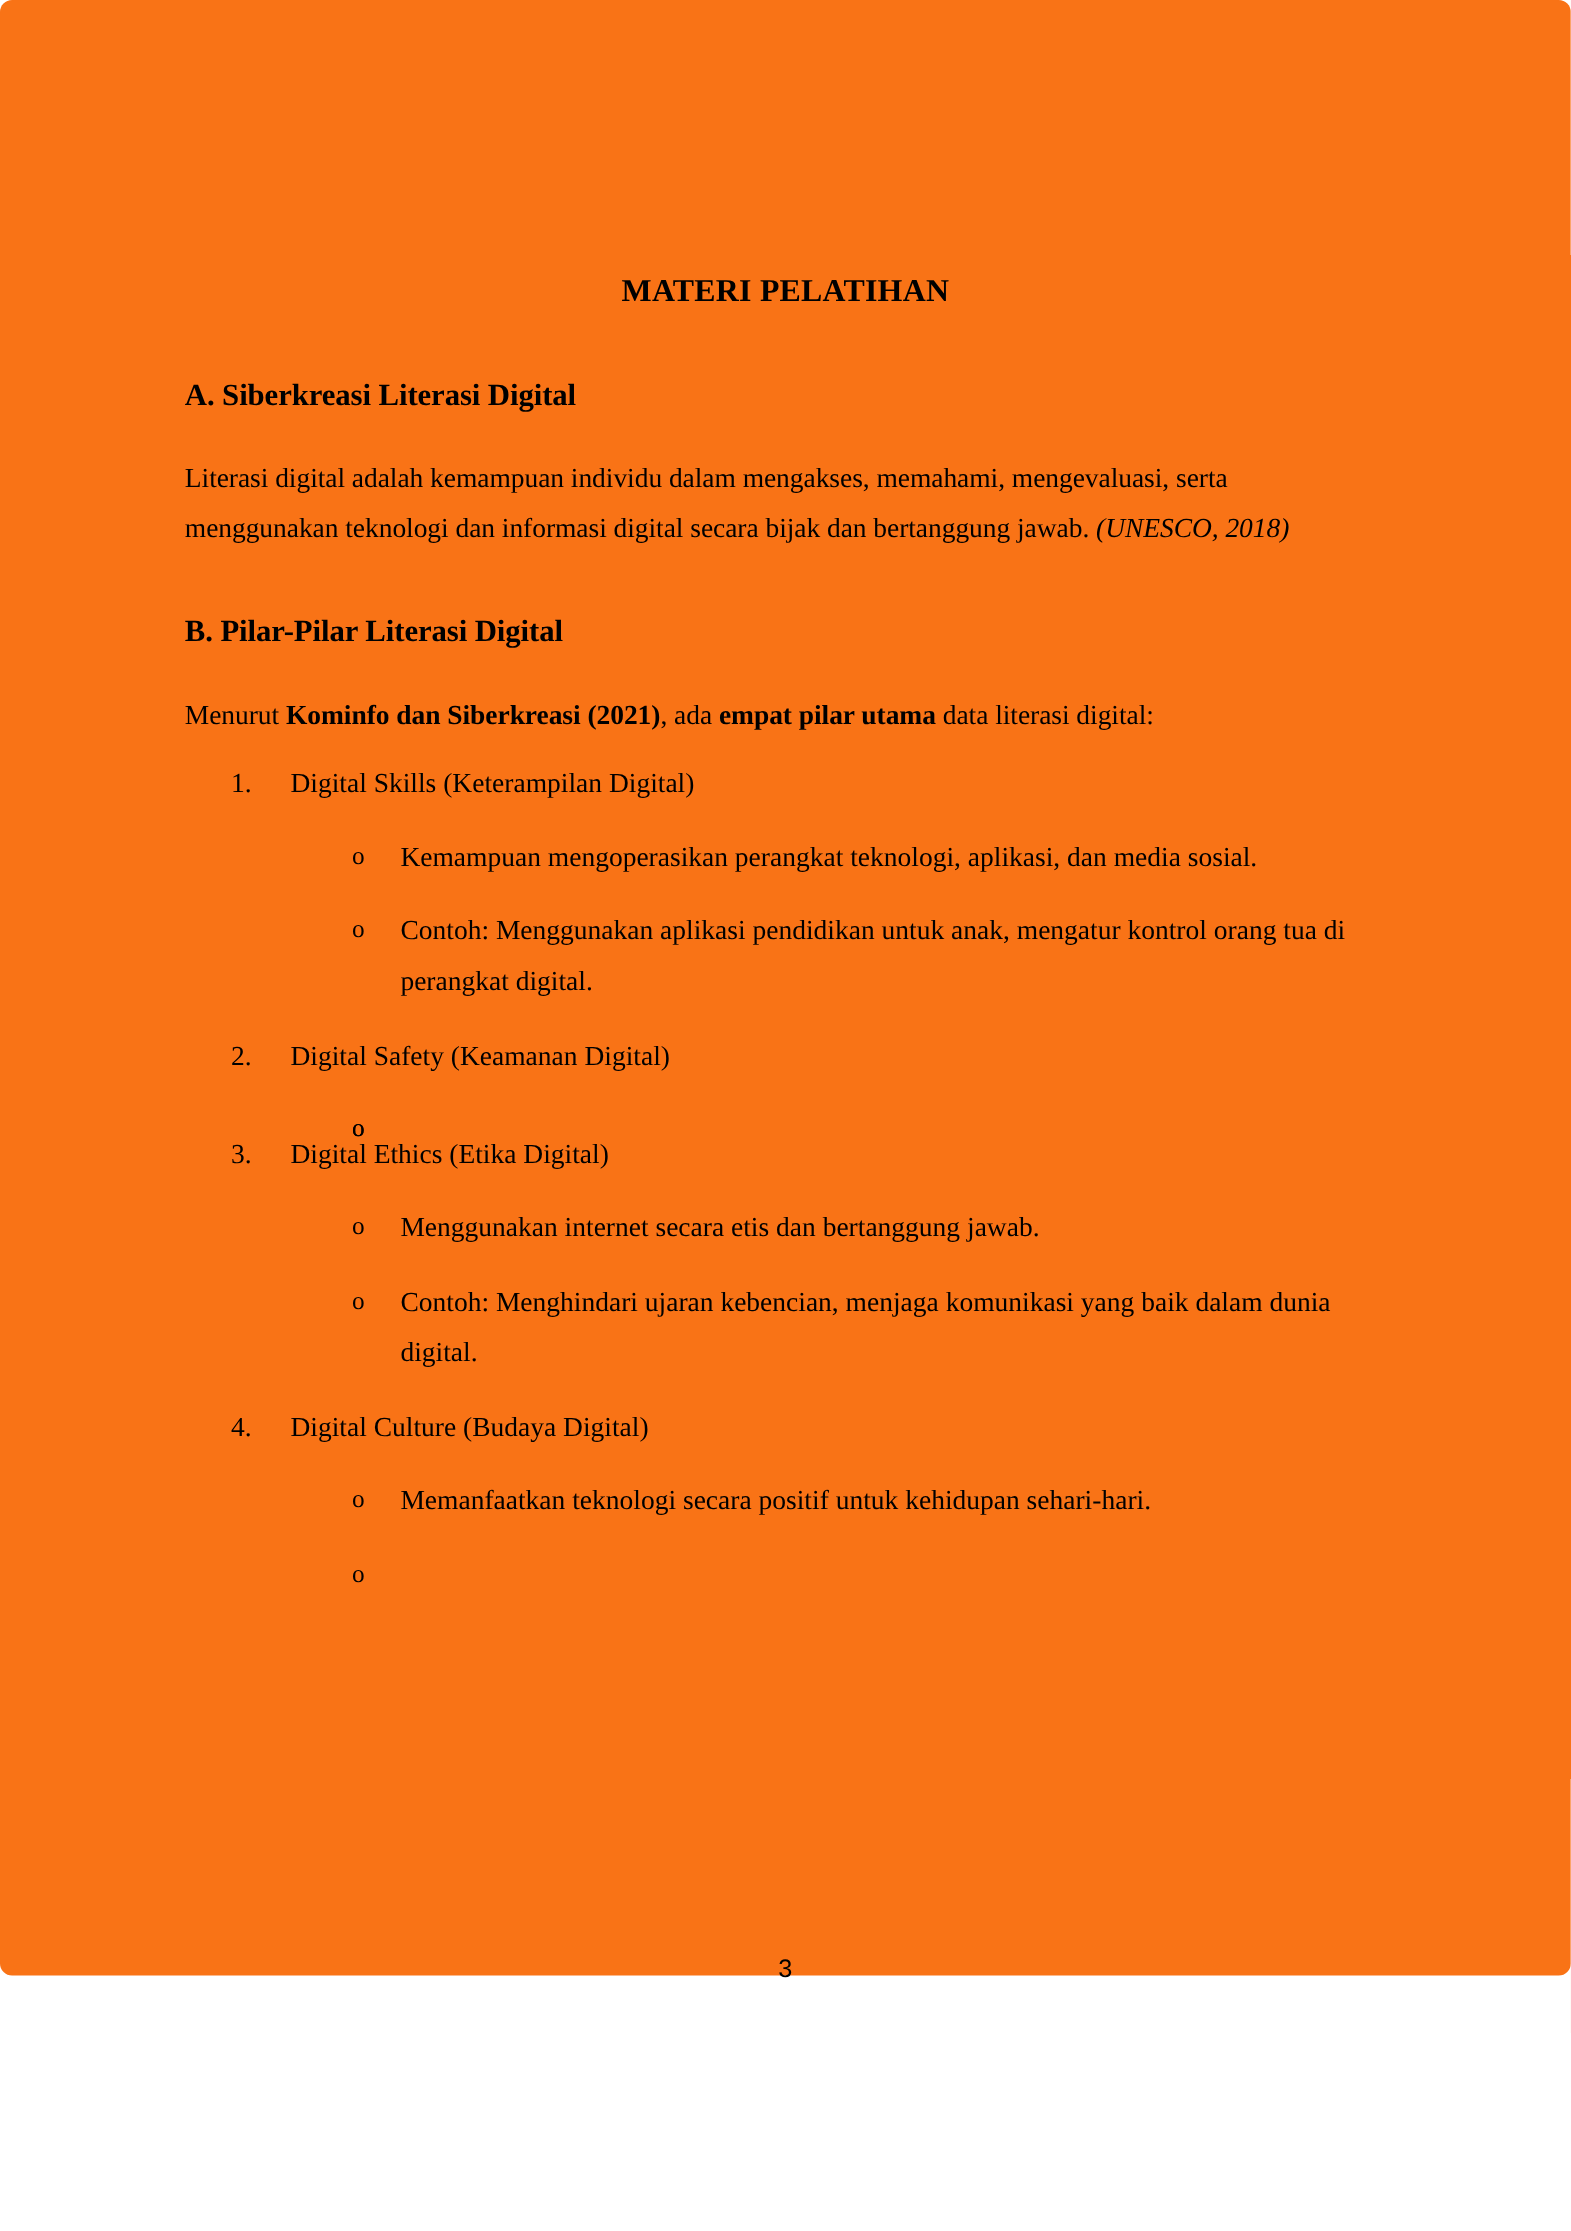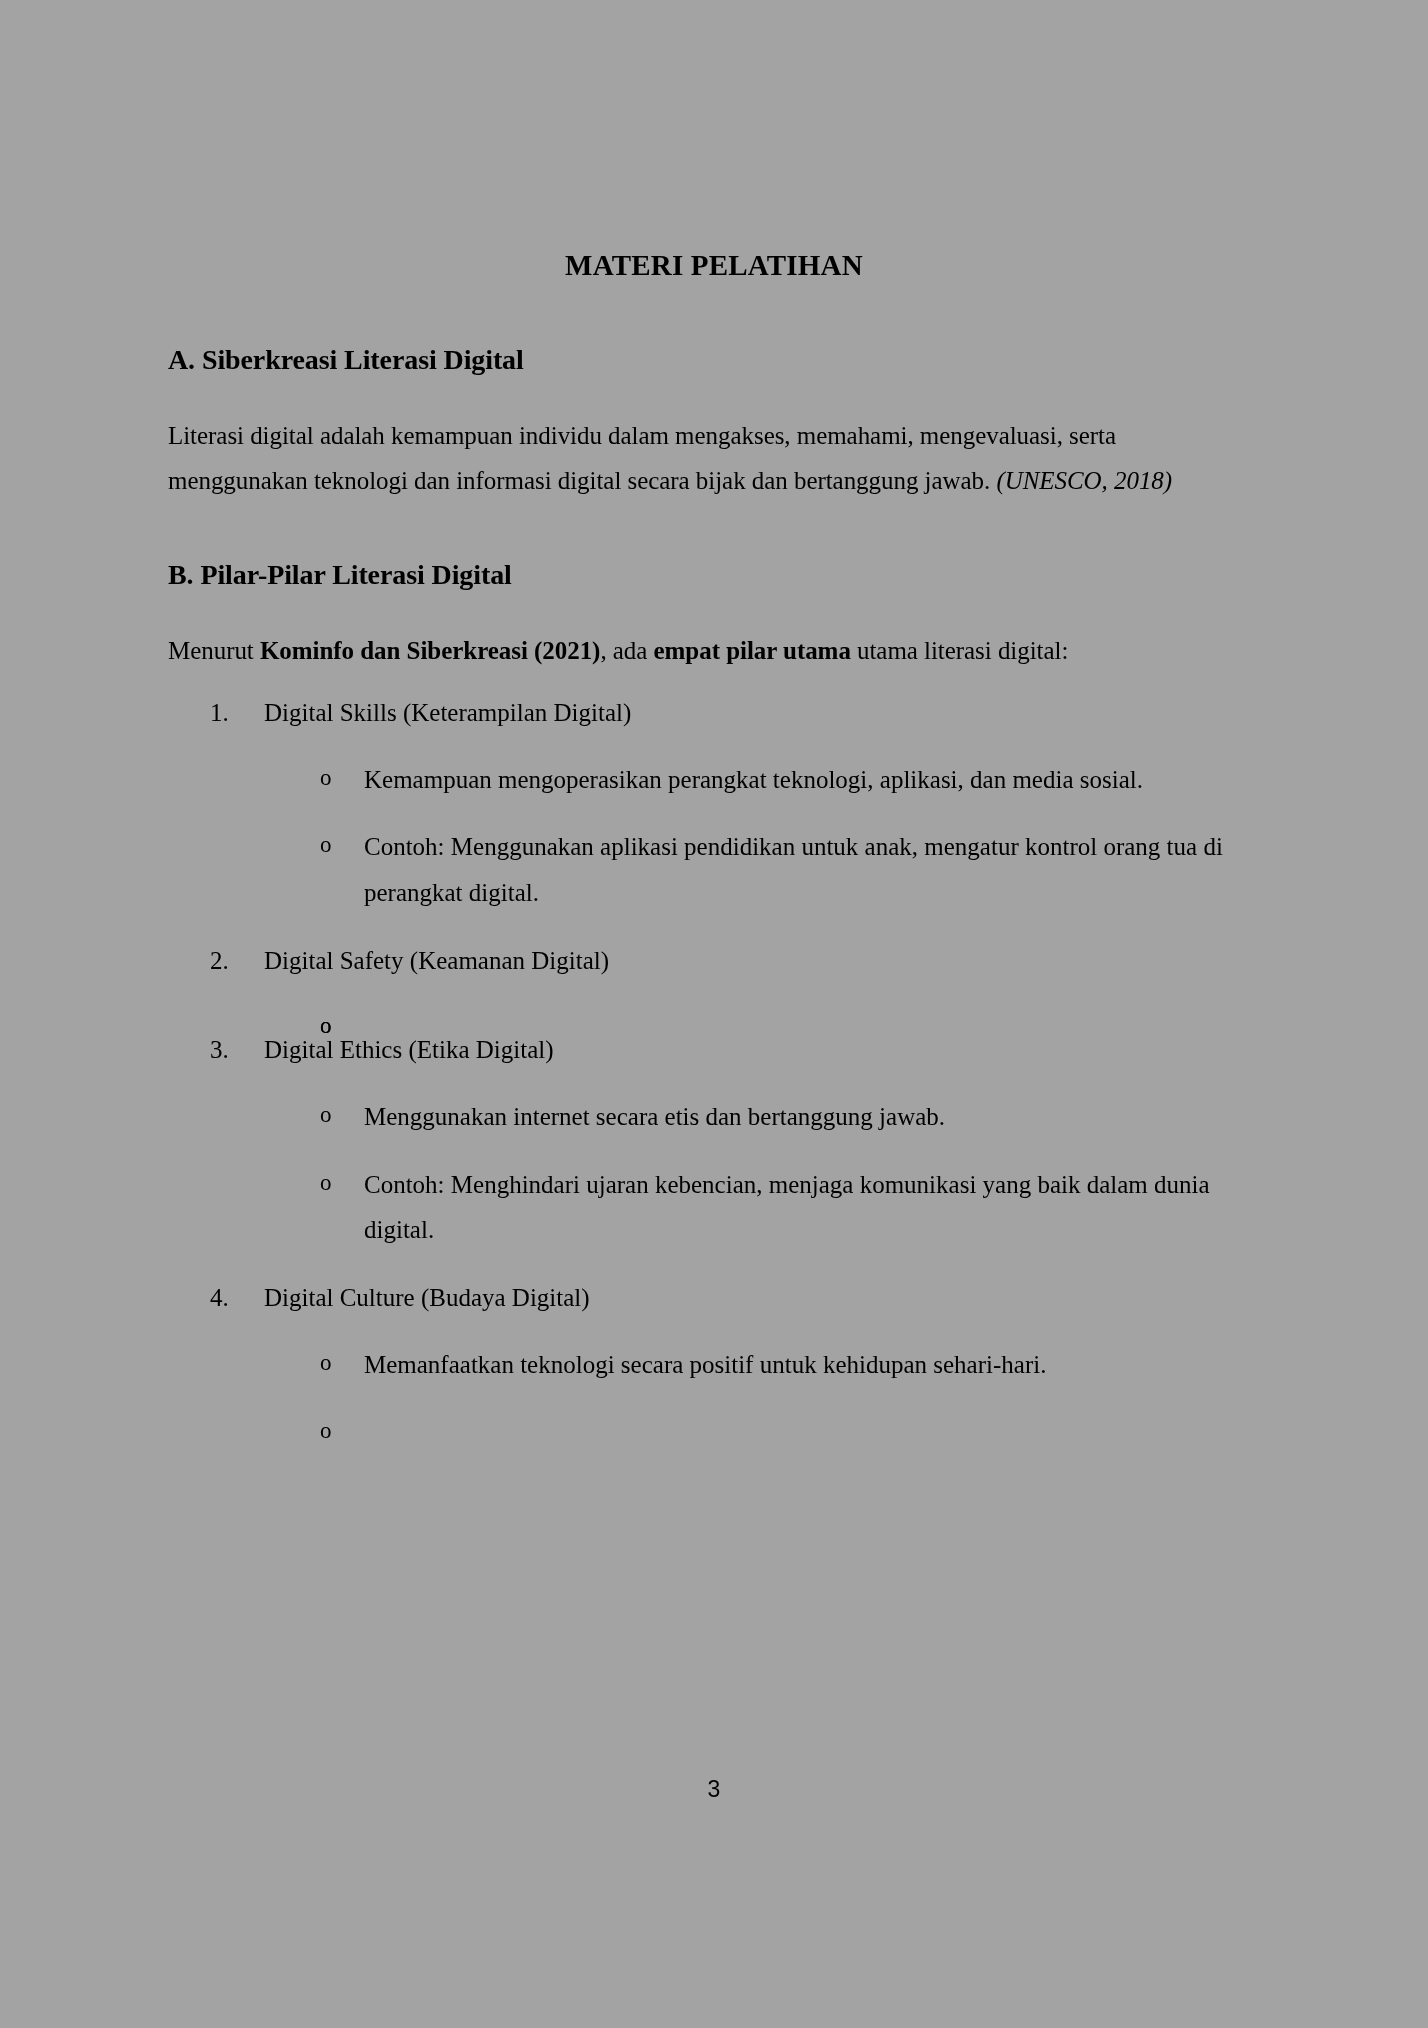--- a/index.html
+++ b/index.html
@@ -13,23 +13,24 @@
     position: relative;
     font-family: "Liberation Serif", "DejaVu Serif", serif;
     color: #000000;
     overflow: hidden;
   }
 
   .page {
     position: absolute;
     left: 0; top: 0;
     width: 1428px;
-    height: 2028px;
-    background: #a3a3a3;
+    height: 1796px;
+    background: #f97316;
     box-sizing: border-box;
+    border-radius: 11px;
   }
 
   
   .content {
     position: absolute;
     left: 168px;
     top: 248px;
     width: 1092px;
   }
 
@@ -153,21 +154,21 @@
 
     <div class="gap-sm"></div>
 
 
     <div class="gap-sm"></div>
 
     <h2 class="section-heading doc-text">B. Pilar-Pilar Literasi Digital</h2>
 
     <div class="gap-md"></div>
 
-    <p class="body-par doc-text"><span>Menurut </span><b>Kominfo dan Siberkreasi (2021)</b><span>, ada </span><b>empat pilar utama</b><span> utama literasi digital:</span></p>
+    <p class="body-par doc-text"><span>Menurut </span><b>Kominfo dan Siberkreasi (2021)</b><span>, ada </span><b>empat pilar utama</b><span> data literasi digital:</span></p>
 
     <div class="gap-xs"></div>
 
     <ol class="pillar-list doc-text">
 
       <li class="pillar-item">
         <div class="pillar-head doc-text">
           <span class="pillar-num">1.</span>
           <span class="pillar-title">Digital Skills</span><span class="pillar-sub"> (Keterampilan Digital)</span>
         </div>

